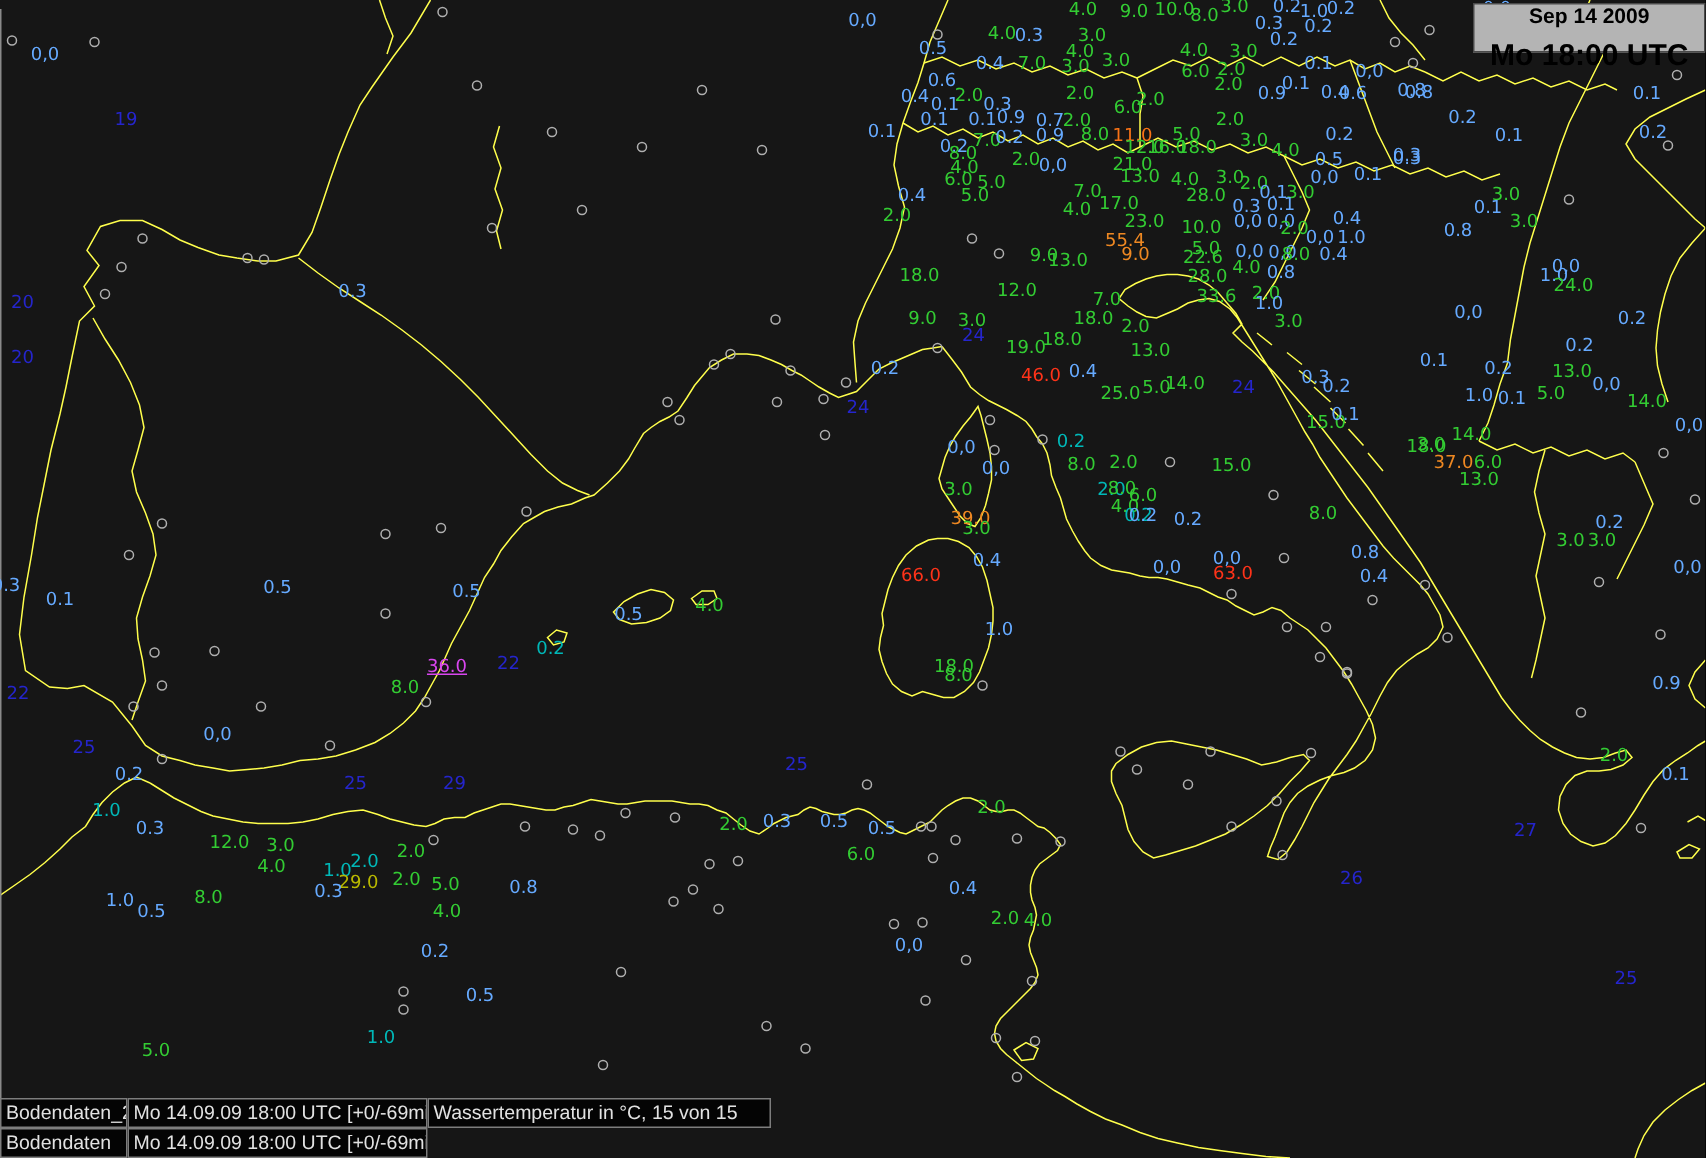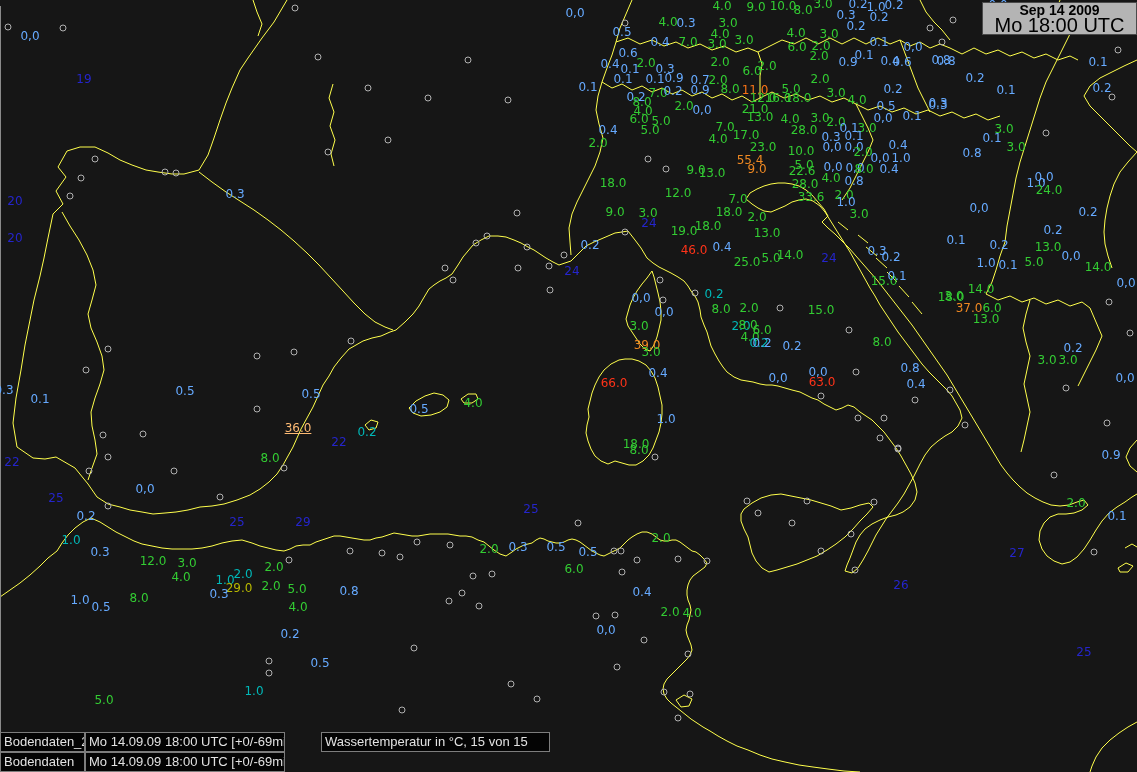--- a/index.html
+++ b/index.html
@@ -8,30 +8,30 @@
   #map-svg{position:absolute;left:0;top:0;width:1137px;height:772px;}
   #edge-left{position:absolute;left:0;top:6px;width:1px;height:766px;background:#8a8a8a;}
   .stn{position:absolute;transform:translate(-50%,-50%);font:12px "DejaVu Sans",sans-serif;
        white-space:nowrap;z-index:3;}
   .circ{position:absolute;width:5px;height:5px;border:1px solid #b0b0b0;border-radius:50%;
         transform:translate(-50%,-50%);z-index:2;}
   #datebox{position:absolute;right:0;top:2px;width:153px;height:31px;background:#b4b4b4;
            border:1px solid #4a4a4a;text-align:center;color:#000;z-index:5;
            font-family:"Liberation Sans",sans-serif;}
   #datebox .l1{font-size:14px;font-weight:bold;line-height:13px;margin-top:1px;}
-  #datebox .l2{font-size:20px;font-weight:normal;line-height:17px;}
+  #datebox .l2{font-size:20px;font-weight:bold;line-height:17px;margin-top:12px;}
   .sbrow{position:absolute;left:0;display:flex;height:20px;z-index:6;}
   #sbrow1{top:732px;}
   #sbrow2{top:752px;}
   .sbcell{border:1px solid #7d7d7d;color:#e2e2e2;background:#040404;box-sizing:border-box;
           font:13px "Liberation Sans",sans-serif;line-height:17px;padding:0 3px;
           white-space:nowrap;overflow:hidden;}
   .sbcell.c1{width:85px;}
   .sbcell.c2{width:200px;}
-  #sbrow1 .c3{width:229px;margin-left:36px;}
+  #sbrow1 .c3{width:229px;}
   #sbrow2 .c3{width:341px;}
 </style>
 </head>
 <body>
 
 <div id="screen">
 
   <svg id="map-svg" viewBox="0 0 1137 772" fill="none" stroke="#ffff4c" stroke-width="1">
 
     <path d="M287,0 L274,22 262,38 248,58 240,70 232,88 226,103 220,120 214,138 208,155 199,170 184,174 172,174 158,172 146,170 132,165 120,160 108,153 95,147 80,147 67,151 58,167 66,177 56,191 63,204 53,214 48,238 44,258 40,276 34,300 30,320 25,345 21,370 16,398 13,423 17,447 33,458 45,459 56,457 75,468 88,484 97,497 108,504 120,507 130,510 142,512 153,514 165,513 176,512 188,510 200,507 212,506 224,504 237,500 250,495 260,489 269,482 277,474 283,465 288,456 293,447 297,438 301,429 307,418 313,407 318,396 323,385 329,376 334,367 341,358 349,349 356,345 363,341 372,338 381,336 390,332 396,330 405,322 413,314 419,306 423,299 429,289 434,285 440,281 446,278 452,274 458,265 463,257 468,251 473,245 481,240 489,236 498,236 506,237 514,240 521,243 528,247 534,250 540,254 546,258 553,262 559,265 565,263 571,261 579,253 586,246 594,242 601,239 608,236 615,233 622,232 628,231"></path>
@@ -298,21 +298,21 @@
       <span class="stn" style="left: 12px; top: 462px; color: rgb(37, 37, 204);">22</span>
       <span class="stn" style="left: 56px; top: 498px; color: rgb(37, 37, 204);">25</span>
       <span class="stn" style="left: 145px; top: 489px; color: rgb(102, 170, 255);">0,0</span>
       <span class="stn" style="left: 86px; top: 516px; color: rgb(102, 170, 255);">0.2</span>
       <span class="stn" style="left: 71px; top: 540px; color: rgb(0, 184, 184);">1.0</span>
       <span class="stn" style="left: 100px; top: 552px; color: rgb(102, 170, 255);">0.3</span>
       <span class="stn" style="left: 419px; top: 409px; color: rgb(102, 170, 255);">0.5</span>
       <span class="stn" style="left: 473px; top: 403px; color: rgb(51, 204, 51);">4.0</span>
       <span class="stn" style="left: 367px; top: 432px; color: rgb(0, 184, 184);">0.2</span>
       <span class="stn" style="left: 339px; top: 442px; color: rgb(37, 37, 204);">22</span>
-      <span class="stn" style="left: 298px; top: 428px; color: #fdba74; text-decoration: underline;">36.0</span>
+      <span class="stn" style="left: 298px; top: 444px; color: #d946ef; text-decoration: underline;">36.0</span>
       <span class="stn" style="left: 270px; top: 458px; color: rgb(51, 204, 51);">8.0</span>
       <span class="stn" style="left: 237px; top: 522px; color: rgb(37, 37, 204);">25</span>
       <span class="stn" style="left: 303px; top: 522px; color: rgb(37, 37, 204);">29</span>
       <span class="stn" style="left: 153px; top: 561px; color: rgb(51, 204, 51);">12.0</span>
       <span class="stn" style="left: 187px; top: 563px; color: rgb(51, 204, 51);">3.0</span>
       <span class="stn" style="left: 181px; top: 577px; color: rgb(51, 204, 51);">4.0</span>
       <span class="stn" style="left: 243px; top: 574px; color: rgb(0, 184, 184);">2.0</span>
       <span class="stn" style="left: 225px; top: 580px; color: rgb(0, 184, 184);">1.0</span>
       <span class="stn" style="left: 239px; top: 588px; color: rgb(184, 184, 0);">29.0</span>
       <span class="stn" style="left: 219px; top: 594px; color: rgb(102, 170, 255);">0.3</span>

